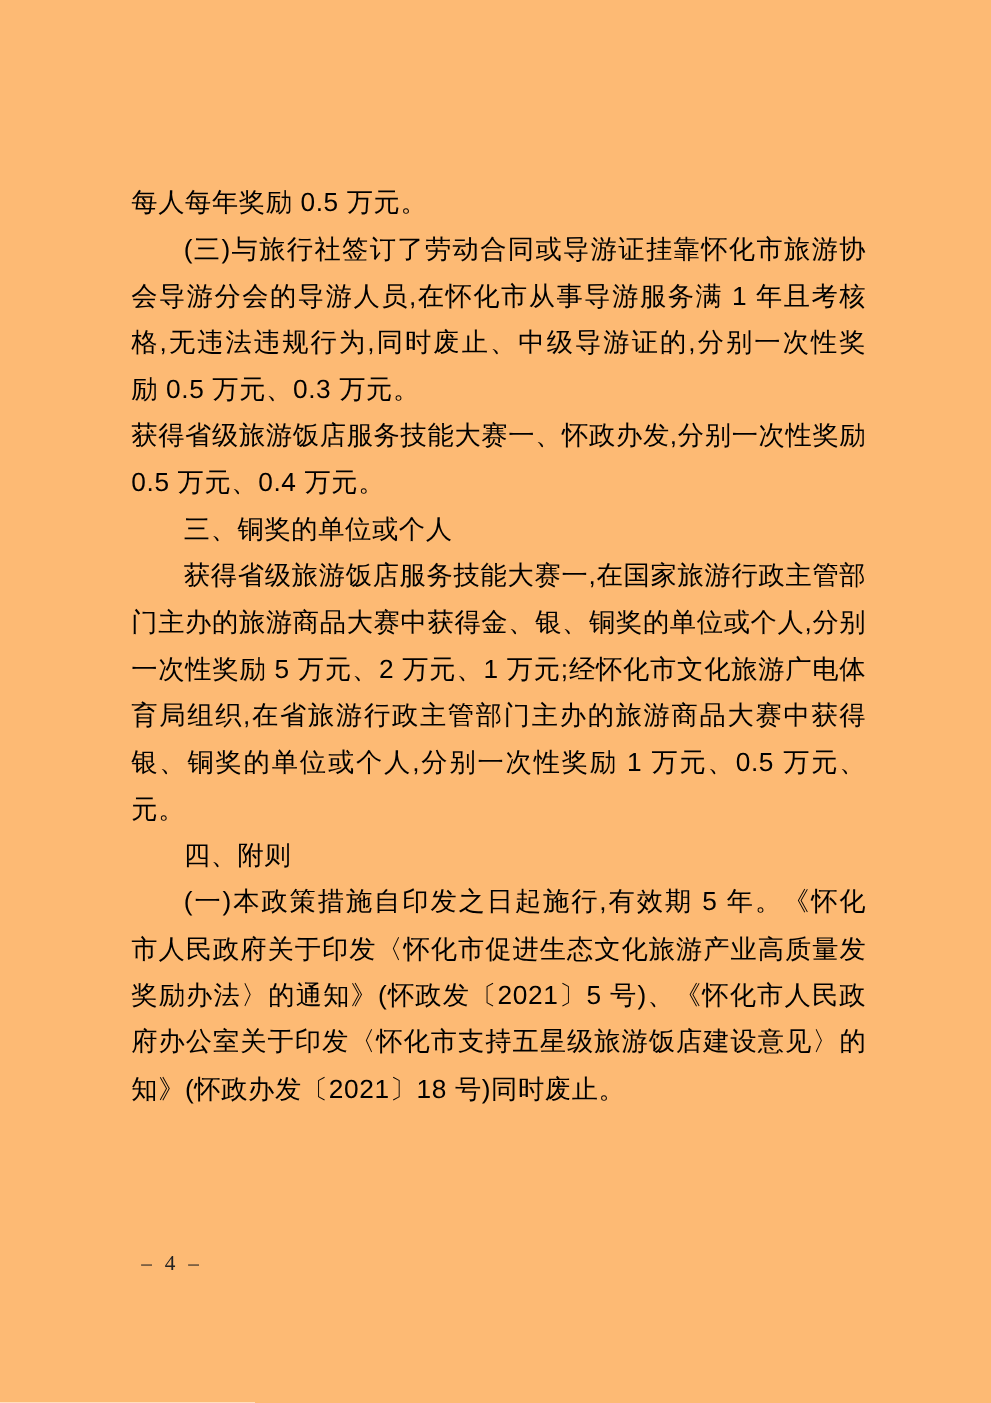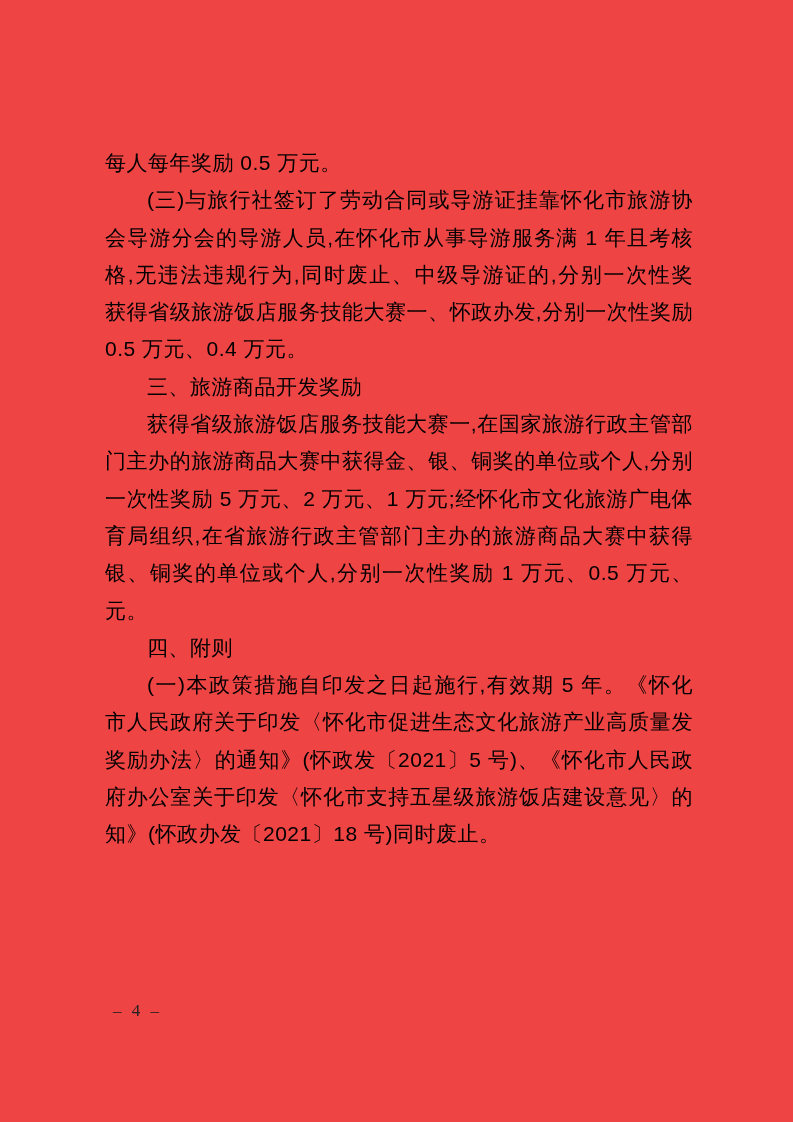--- a/index.html
+++ b/index.html
@@ -4,21 +4,21 @@
 <style>
   html, body {
     margin: 0;
     padding: 0;
     background: #ffffff;
   }
   .page {
     position: relative;
     width: 793px;
     height: 1122px;
-    background: #ef4444;
+    background: #fdba74;
     overflow: hidden;
     font-family: "Liberation Sans", sans-serif;
     color: #000000;
   }
   .doc-body {
     position: absolute;
     left: 105px;
     top: 144px;
     width: 588px;
     font-size: 21px;
@@ -52,23 +52,24 @@
 </style>
 </head>
 <body>
 
 <div class="page">
   <div class="doc-body" id="doc-body">
       <div class="line">每人每年奖励 0.5 万元。</div>
       <div class="line justify indent">(三)与旅行社签订了劳动合同或导游证挂靠怀化市旅游协</div>
       <div class="line justify">会导游分会的导游人员,在怀化市从事导游服务满 1 年且考核合</div>
       <div class="line justify">格,无违法违规行为,同时废止、中级导游证的,分别一次性奖</div>
+      <div class="line">励 0.5 万元、0.3 万元。</div>
       <div class="line justify">获得省级旅游饭店服务技能大赛一、怀政办发,分别一次性奖励</div>
       <div class="line">0.5 万元、0.4 万元。</div>
-      <div class="line indent">三、旅游商品开发奖励</div>
+      <div class="line indent">三、铜奖的单位或个人</div>
       <div class="line justify indent">获得省级旅游饭店服务技能大赛一,在国家旅游行政主管部</div>
       <div class="line justify">门主办的旅游商品大赛中获得金、银、铜奖的单位或个人,分别</div>
       <div class="line justify">一次性奖励 5 万元、2 万元、1 万元;经怀化市文化旅游广电体</div>
       <div class="line justify">育局组织,在省旅游行政主管部门主办的旅游商品大赛中获得金、</div>
       <div class="line justify">银、铜奖的单位或个人,分别一次性奖励 1 万元、0.5 万元、0.3 万</div>
       <div class="line">元。</div>
       <div class="line indent">四、附则</div>
       <div class="line justify indent">(一)本政策措施自印发之日起施行,有效期 5 年。《怀化</div>
       <div class="line justify">市人民政府关于印发〈怀化市促进生态文化旅游产业高质量发展</div>
       <div class="line justify">奖励办法〉的通知》(怀政发〔2021〕5 号)、《怀化市人民政</div>

